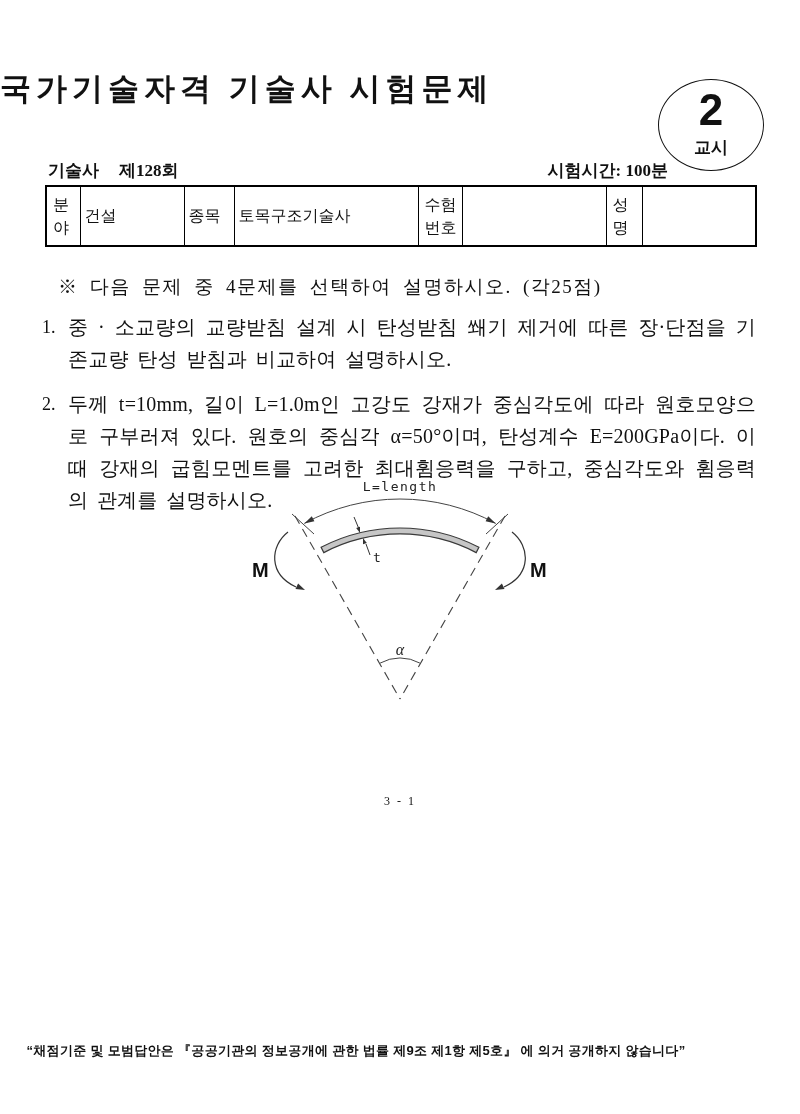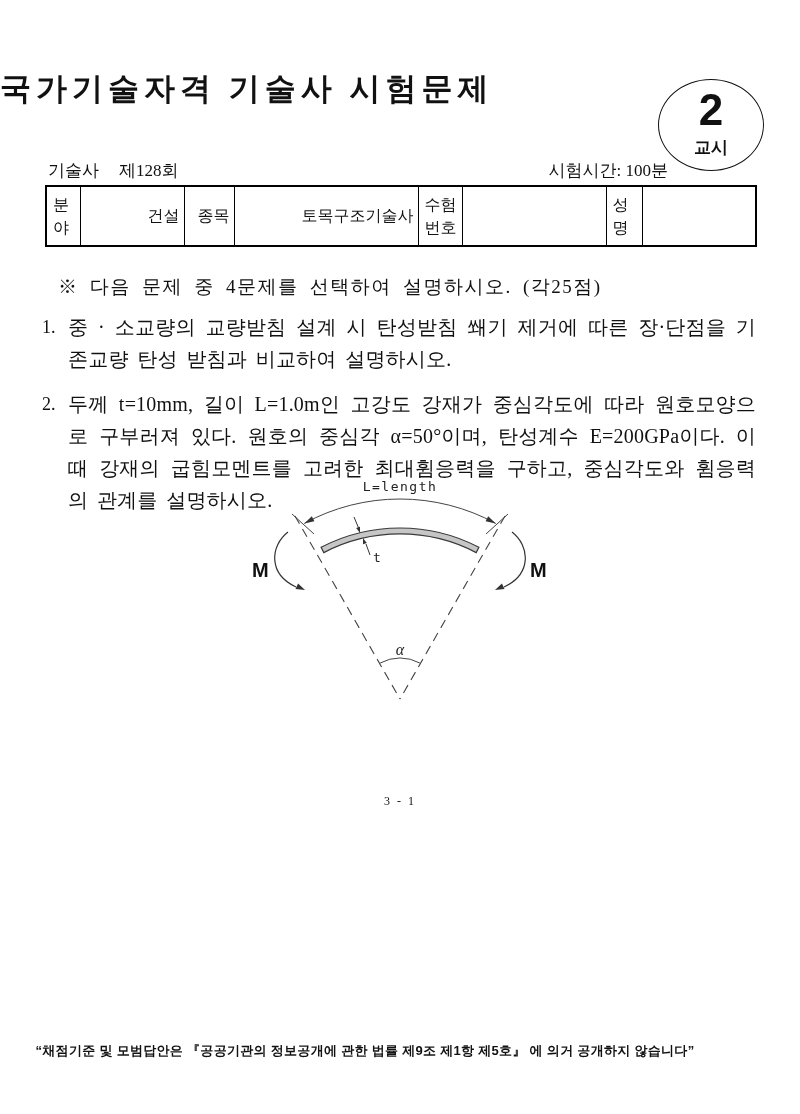--- a/index.html
+++ b/index.html
@@ -17,28 +17,29 @@
     border:1.7px solid #111;border-radius:50%;
     display:flex;flex-direction:column;align-items:center;justify-content:center;
     font-family:"Liberation Sans","DejaVu Sans",sans-serif;background:#fff;
   }
   .session-number{font-size:44px;font-weight:700;line-height:0.85;}
   .session-label{font-size:17px;font-weight:700;margin-top:8px;}
   .meta-row{
     position:absolute;left:48px;top:159px;width:620px;
     display:flex;justify-content:space-between;align-items:center;
     font-size:17px;
+    font-weight:bold;
   }
   .meta-left{display:flex;gap:20px;}
   .info-table{
     position:absolute;left:45px;top:185px;width:710px;height:62px;
     border-collapse:collapse;table-layout:fixed;
     font-size:16px;
   }
-  .info-table td{border:1px solid #000;padding:0 4px;text-align:right;vertical-align:middle;}
+  .info-table td{border:1px solid #000;padding:0 4px;text-align:left;vertical-align:middle;}
   .info-table{border:2px solid #000;}
   .info-table td.two-line{white-space:pre-line;line-height:1.45;text-align:left;padding-left:6px;}
   .instruction{
     position:absolute;left:58px;top:274px;width:700px;
     font-size:19px;letter-spacing:1.5px;word-spacing:5px;white-space:nowrap;
   }
   .questions{position:absolute;left:42px;top:311px;width:714px;}
   .question{display:flex;align-items:flex-start;}
   .question + .question{margin-top:13px;}
   .q-num{width:26px;flex:0 0 26px;font-size:18px;line-height:32px;}
@@ -47,21 +48,21 @@
   .diagram-wrap svg{display:block;}
   .svg-mono{font-family:"DejaVu Sans Mono","Liberation Mono",monospace;font-size:13px;letter-spacing:1.5px;fill:#222;}
   .svg-mono-sm{font-family:"DejaVu Sans Mono","Liberation Mono",monospace;font-size:13px;fill:#222;}
   .svg-moment{font-family:"Liberation Sans","DejaVu Sans",sans-serif;font-size:20px;font-weight:700;fill:#111;}
   .svg-alpha{font-family:"Liberation Serif","DejaVu Serif",serif;font-style:italic;font-size:16px;fill:#222;}
   .page-number{
     position:absolute;left:0;top:794px;width:800px;text-align:center;
     font-size:12px;letter-spacing:2px;
   }
   .footer-note{
-    position:absolute;left:9px;top:1042px;width:712px;text-align:center;
+    position:absolute;left:0;top:1042px;width:712px;text-align:center;
     font-family:"Liberation Sans","DejaVu Sans",sans-serif;
     font-size:13px;font-weight:700;letter-spacing:0.3px;white-space:nowrap;
   }
 </style>
 </head>
 <body>
 
 <div class="page">
 
   <div class="page-title">국가기술자격 기술사 시험문제</div>

